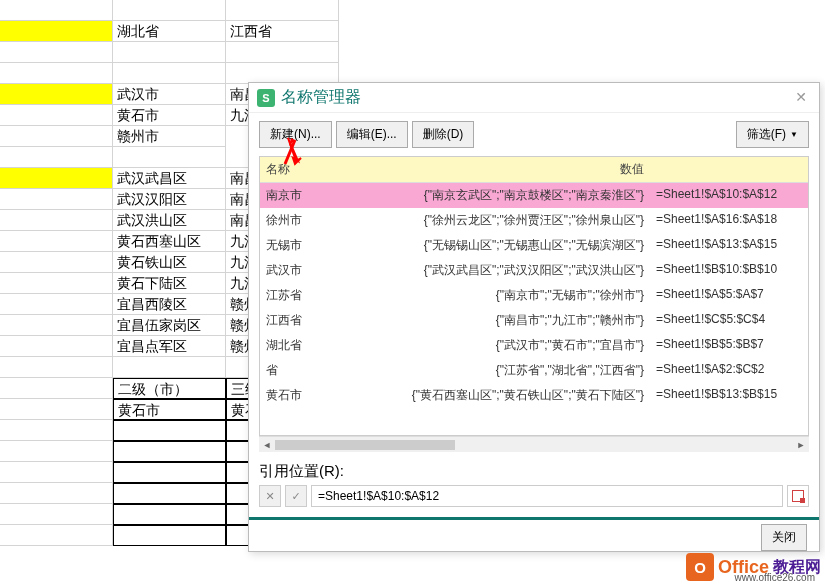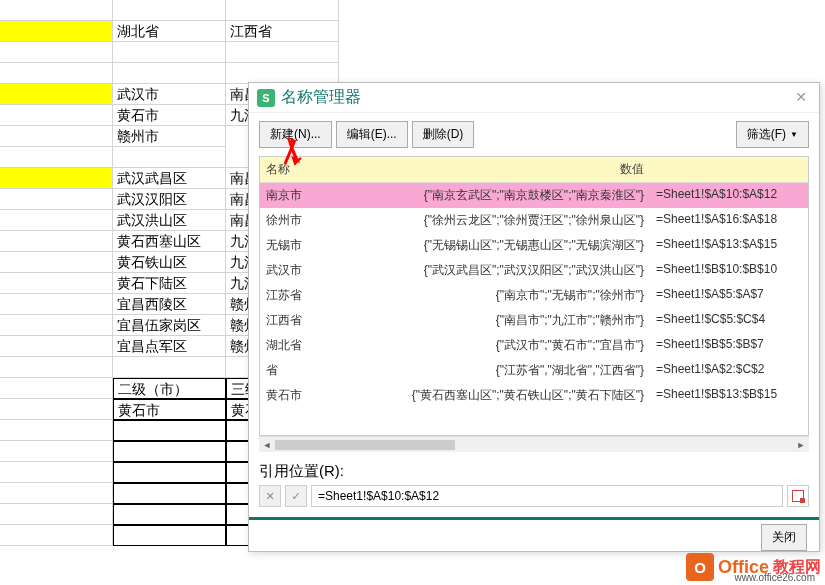--- a/index.html
+++ b/index.html
@@ -48,21 +48,21 @@
     .dialog-footer { display: flex; justify-content: flex-end; padding: 4px 12px; border-top: 3px solid #0f766e; }
     
     
     .arrow { position: absolute; left: 283px; top: 136px; width: 30px; height: 30px; pointer-events: none; }
     .arrow svg { width: 100%; height: 100%; }
     
     
     .footer-logo { position: absolute; right: 4px; bottom: 4px; display: flex; align-items: center; gap: 4px; }
     .footer-logo-icon { width: 28px; height: 28px; background: #e8651f; border-radius: 4px; display: flex; align-items: center; justify-content: center; color: #fff; font-weight: bold; font-size: 15px; }
     .footer-logo-text1 { font-size: 18px; font-weight: bold; color: #e8651f; }
-    .footer-logo-text2 { font-size: 16px; font-weight: bold; color: #ef4444; }
+    .footer-logo-text2 { font-size: 16px; font-weight: bold; color: #4c1d95; }
     
     .scrollbar-h { position: absolute; bottom: 0; left: 0; right: 0; height: 16px; background: #f0f0f0; border-top: 1px solid #ddd; display: flex; align-items: center; }
     .scroll-arrow { width: 16px; height: 16px; display: flex; align-items: center; justify-content: center; font-size: 9px; color: #666; }
     .scroll-track { flex: 1; height: 12px; position: relative; }
     .scroll-thumb { position: absolute; left: 0; width: 180px; height: 10px; background: #ccc; top: 1px; }
   </style>
 </head>
 <body>
 
 <div class="spreadsheet">

